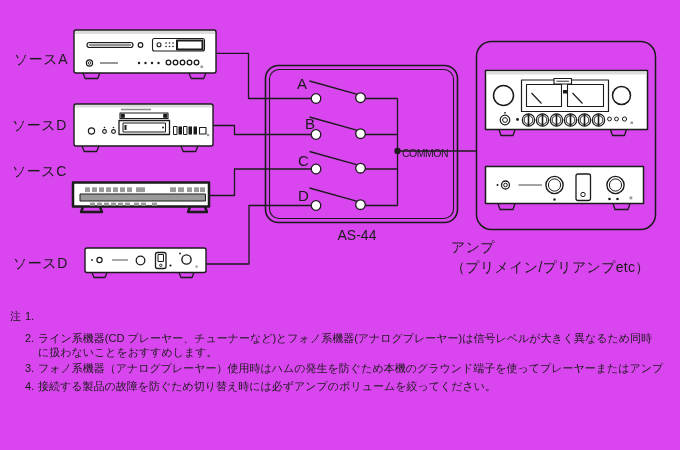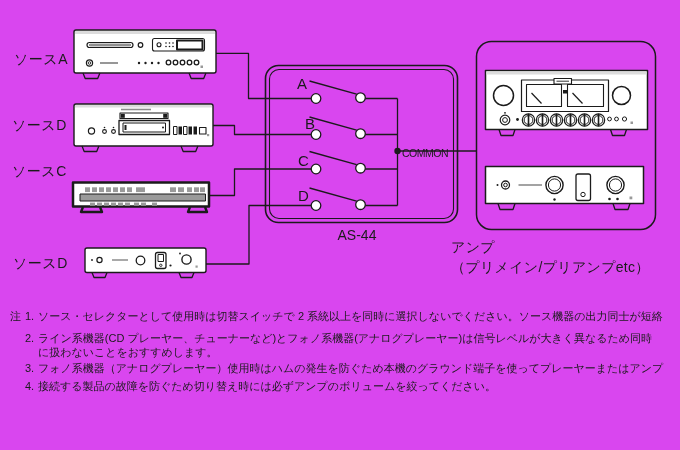--- a/index.html
+++ b/index.html
@@ -278,21 +278,20 @@
   <div class="lbl as44-label" style="left:327px;top:228px;">AS-44</div>
 
   <div class="lbl amp-label" style="left:451px;top:240px;">アンプ</div>
   <div class="lbl amp-sub-label" style="left:451px;top:259.5px;">（プリメイン/プリアンプetc）</div>
 
   <div class="notes">
     <div class="note-row">
       <span class="note-mark">注</span>
       <span class="note-num">1.</span>
       <span class="note-text">
-        <span class="nl">ソース・セレクターとして使用時は切替スイッチで 2 系統以上を同時に選択しないでください。ソース機器の出力同士が短絡</span>
       </span>
     </div>
     <div class="note-row m2">
       <span class="note-mark"></span>
       <span class="note-num">2.</span>
       <span class="note-text">
         <span class="nl">ライン系機器(CD プレーヤー、チューナーなど)とフォノ系機器(アナログプレーヤー)は信号レベルが大きく異なるため同時</span>
         <span class="nl">に扱わないことをおすすめします。</span>
       </span>
     </div>

